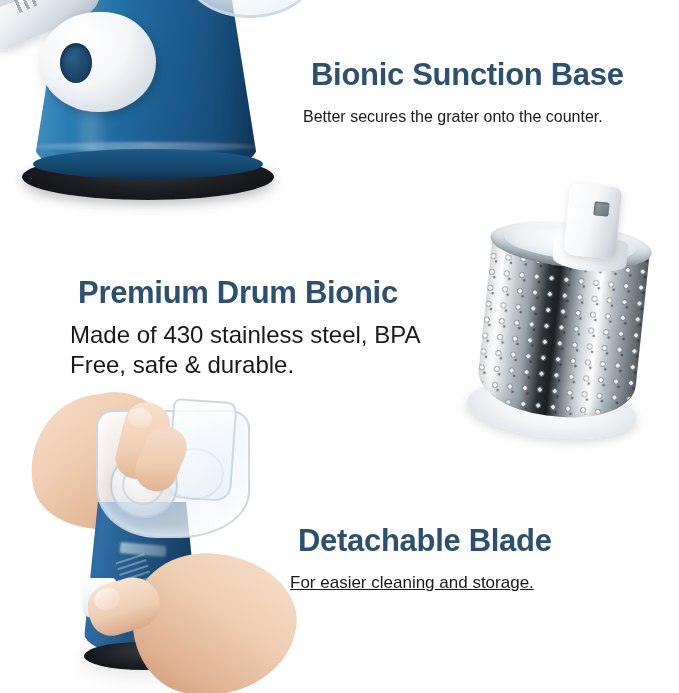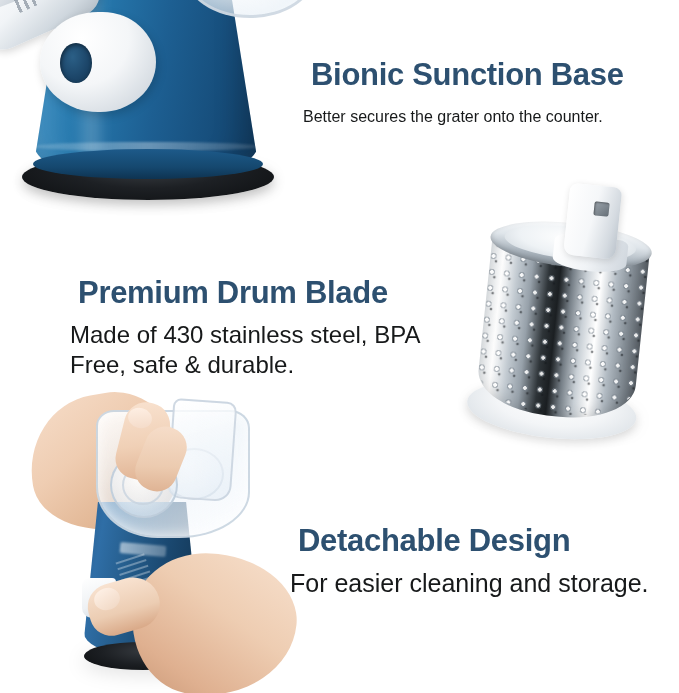--- a/index.html
+++ b/index.html
@@ -57,21 +57,21 @@
   .block-2 .feature-body    { font-size: 24px; line-height: 30px; }
 
   
   .block-3 {
     position: absolute;
     left: 290px;
     top: 514px;
     width: 380px;
   }
   .block-3 .feature-heading { font-size: 31px; line-height: 38px; }
-  .block-3 .feature-body    { font-size: 25px; line-height: 30px; }
+  .block-3 .feature-body    { font-size: 17px; line-height: 30px; text-decoration: underline; }
 
   
   .photo-base {
     position: absolute;
     left: -12px;
     top: -34px;
     width: 312px;
     height: 245px;
   }
   
@@ -535,21 +535,21 @@
     <div class="crank-knob"></div>
     <div class="crank-hole"></div>
   </div>
 
   <div class="block-1">
     <h2 class="feature-heading">Bionic Sunction Base</h2>
     <p class="feature-body">Better secures the grater onto the counter.</p>
   </div>
 
   <div class="block-2">
-    <h2 class="feature-heading">Premium Drum Blade</h2>
+    <h2 class="feature-heading">Premium Drum Bionic</h2>
     <p class="feature-body">Made of 430 stainless steel, BPA Free, safe &amp; durable.</p>
   </div>
 
   <div class="photo-drum">
     <div class="shadow-soft" style="left:10px; top:212px; width:166px; height:30px;"></div>
     <div class="drum-base-ring"></div>
     <div class="drum-cyl-fallback"></div>
     <div class="drum-teeth"></div>
     <div class="drum-lid"></div>
     <div class="drum-lid-inner"></div>
@@ -573,17 +573,17 @@
     <div class="clear-hopper-ring-inner"></div>
     <div class="finger-1"></div>
     <div class="nail-1"></div>
     <div class="finger-2"></div>
     <div class="hand-lower"></div>
     <div class="thumb-lower"></div>
     <div class="thumbnail-lower"></div>
   </div>
 
   <div class="block-3">
-    <h2 class="feature-heading">Detachable Design</h2>
+    <h2 class="feature-heading">Detachable Blade</h2>
     <p class="feature-body">For easier cleaning and storage.</p>
   </div>
 
 </div>
 
 </body></html>

